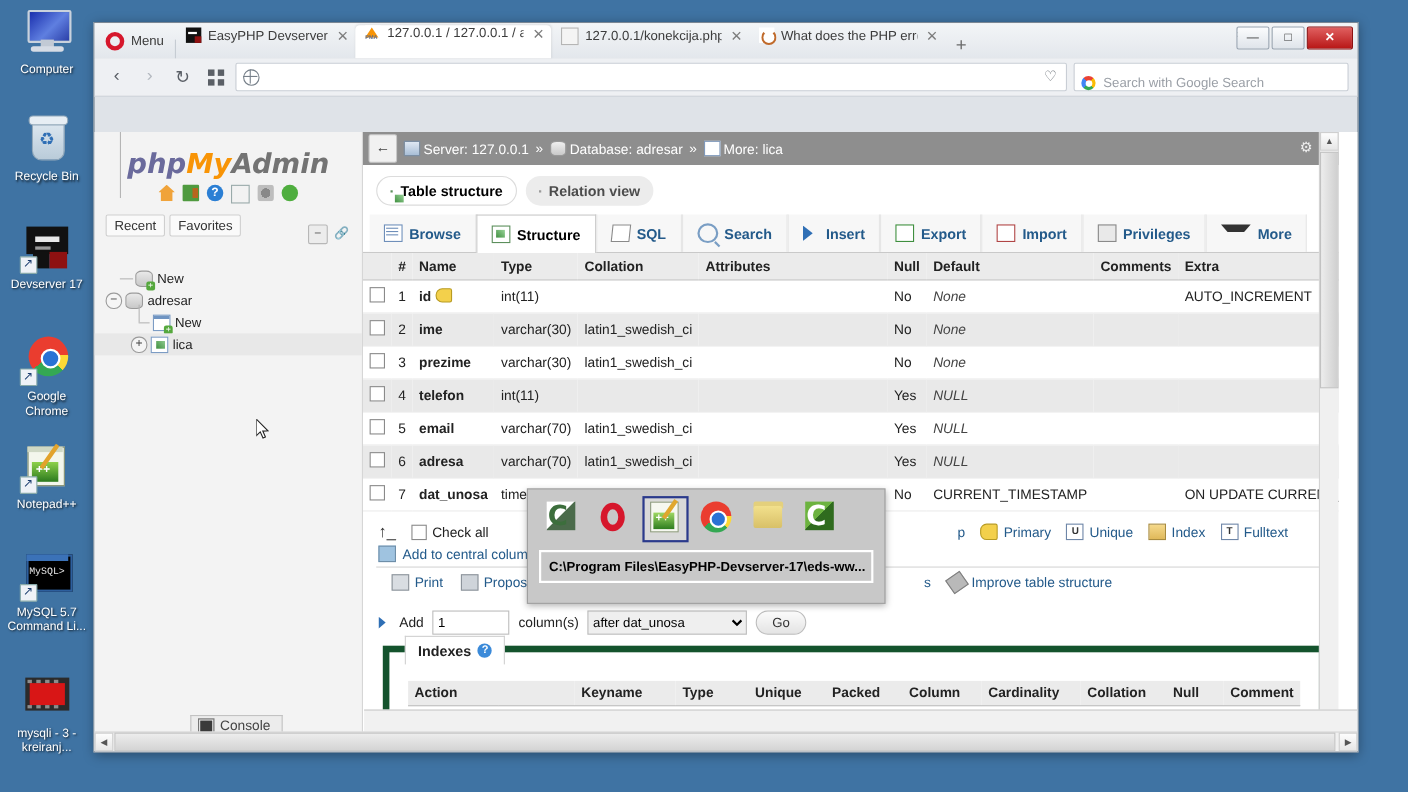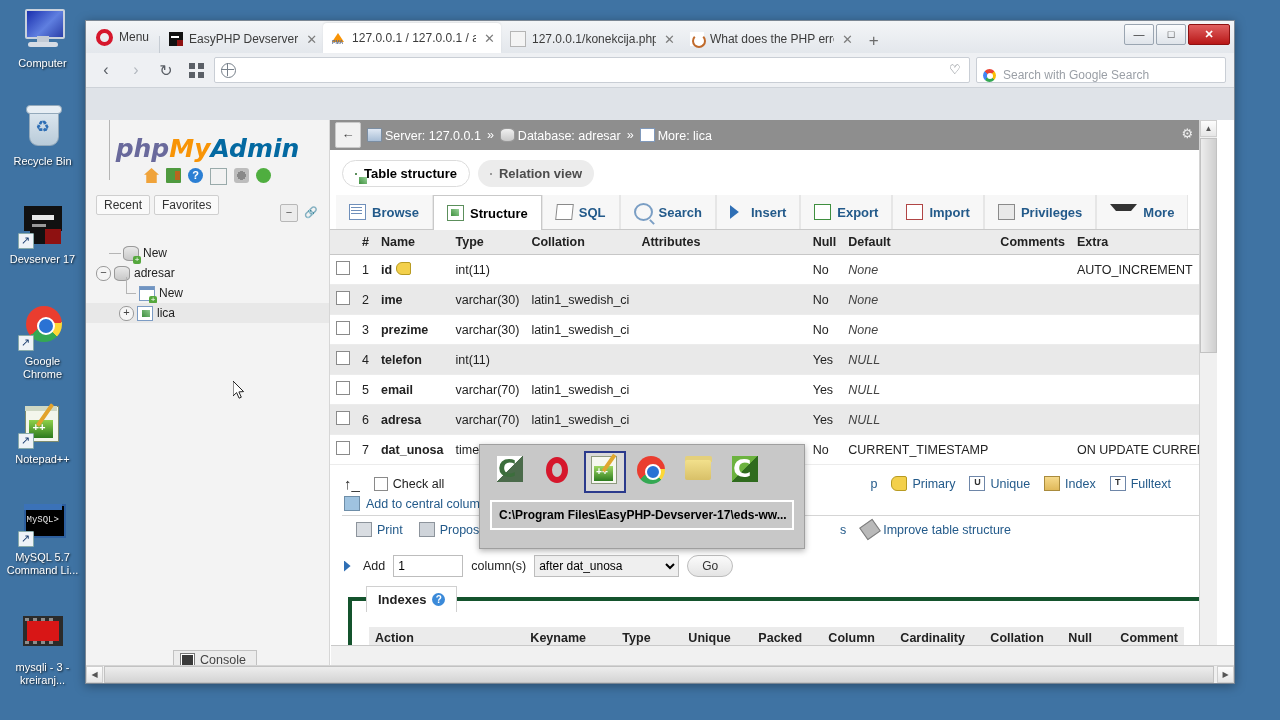--- a/index.html
+++ b/index.html
@@ -69,21 +69,21 @@
   .winbtns{position:absolute;right:4px;top:3px;display:flex;gap:2px;}
   .winbtn{width:28px;height:19px;border:1px solid #9aa5b1;background:linear-gradient(180deg,#fbfcfd,#dfe4ea);
     font-size:11px;color:#333;text-align:center;line-height:18px;border-radius:2px;}
   .winbtn.close{width:40px;background:linear-gradient(180deg,#e06060,#b81717);border-color:#8d1111;color:#fff;font-weight:bold;}
   #tabstrip{position:absolute;left:0;top:0;height:32px;display:flex;align-items:flex-end;padding-left:6px;}
   .opera-menu{display:flex;align-items:center;gap:6px;height:32px;padding:0 10px 0 4px;}
   .o-logo{width:17px;height:17px;border-radius:50%;border:4px solid #d6172c;box-sizing:border-box;}
   .o-menu-label{font-size:12px;color:#3a3a3a;}
   .vsep{width:1px;height:17px;background:#c6ccd3;}
   .tab{
-    height:28px;display:flex;align-items:center;gap:6px;padding:0 6px 0 9px;
+    height:28px;display:flex;align-items:flex-start;gap:6px;padding:0 6px 0 9px;
     font-size:12px;color:#3c3c3c;max-width:172px;position:relative;
   }
   .tab.active{background:#fff;border-radius:4px 4px 0 0;height:30px;box-shadow:0 -1px 2px rgba(0,0,0,.08);}
   .tab .ttl{white-space:nowrap;overflow:hidden;text-overflow:clip;max-width:124px;}
   .tab .x{color:#7c7c7c;font-size:13px;margin-left:2px;}
   .favi{width:14px;height:14px;flex:0 0 14px;position:relative;}
   .fav-eds{background:#111;position:relative;}
   .fav-eds:after{content:"";position:absolute;right:0;bottom:0;width:6px;height:6px;background:#8e1111;}
   .fav-eds:before{content:"";position:absolute;left:2px;top:4px;width:8px;height:2px;background:#fff;}
   .fav-pma{background:linear-gradient(180deg,#fff,#fff);position:relative;}
@@ -115,21 +115,21 @@
     position:relative;}
   .gicon:after{content:"";position:absolute;left:3.5px;top:3.5px;width:6px;height:6px;border-radius:50%;background:#fff;}
   .searchph{font-size:12px;color:#9a9fa6;}
   
   #page{position:absolute;left:0;top:99px;width:1148px;height:563px;background:#fff;overflow:hidden;}
   #pma-side{position:absolute;left:0;top:0;width:243px;height:546px;background:#f3f3f3;
     border-right:1px solid #d6d6d6;}
   .pma-logo{text-align:center;padding-top:14px;font-size:25px;font-family:"DejaVu Sans",sans-serif;font-weight:bold;}
   .pma-logo .php{color:#6a6a9c;font-style:italic;}
   .pma-logo .my{color:#f89406;font-style:italic;}
-  .pma-logo .admin{color:#0369a1;font-style:italic;}
+  .pma-logo .admin{color:#737373;font-style:italic;}
   .pma-icons{display:flex;justify-content:center;gap:7px;margin-top:5px;}
   .pi{width:15px;height:15px;position:relative;}
   .pi-home{background:#f0a33a;clip-path:polygon(50% 0,100% 45%,85% 45%,85% 100%,15% 100%,15% 45%,0 45%);}
   .pi-exit{background:#4f9a3f;border-radius:1px;position:relative;}
   .pi-exit:after{content:"";position:absolute;left:9px;top:3px;width:5px;height:9px;background:#b8651e;}
   .pi-help{background:#2b7fd4;border-radius:50%;color:#fff;font-size:11px;line-height:15px;text-align:center;font-weight:bold;}
   .pi-doc{background:#f2f2f2;border:1px solid #9aa;}
   .pi-gear{background:radial-gradient(circle,#888 40%,transparent 41%),#bdbdbd;border-radius:3px;}
   .pi-refresh{background:#4fae3f;border-radius:50%;}
   .pma-rf{display:flex;gap:4px;margin:10px 0 0 10px;}
@@ -215,21 +215,21 @@
   .ai-index{background:linear-gradient(180deg,#f5d98b,#e0b95a);border:1px solid #a98b3d;}
   .ai-full{background:#fff;border:1px solid #6e86a8;font-size:9px;line-height:11px;text-align:center;font-weight:bold;color:#333;}
   #links-row{display:flex;align-items:center;gap:16px;padding:6px 10px 6px 14px;font-size:12.5px;color:#235a8a;
     border-top:1px solid #d5d5d5;margin:4px 10px 0 12px;}
   #addcol-row{display:flex;align-items:center;gap:8px;padding:12px 10px 6px 14px;font-size:12.5px;color:#222;}
   #addcol-row input[type=text]{width:60px;height:20px;border:1px solid #bdbdbd;font-size:12px;padding:0 4px;}
   #addcol-row select{height:22px;border:1px solid #bdbdbd;font-size:12px;width:145px;}
   .gobtn{background:linear-gradient(180deg,#fbfbfb,#e4e4e4);border:1px solid #bcbcbc;border-radius:12px;
     padding:3px 14px;font-size:12px;color:#333;}
   
-  #indexes-box{margin:14px 12px 0 18px;border:4px solid #14532d;position:relative;padding-top:18px;}
+  #indexes-box{margin:4px 12px 0 18px;border:6px solid #14532d;position:relative;padding-top:18px;}
   .idx-legend{position:absolute;left:14px;top:-15px;background:#fff;border:1px solid #d0d0d0;border-bottom:none;
     padding:5px 11px;font-size:13px;font-weight:bold;color:#222;display:flex;align-items:center;gap:6px;}
   .q-ico{width:13px;height:13px;border-radius:50%;background:#3b8ad9;color:#fff;font-size:10px;
     line-height:13px;text-align:center;font-weight:bold;}
   #idx-table{width:96%;margin:8px auto 0 auto;border-collapse:collapse;font-size:12.5px;}
   #idx-table th{background:#ebebeb;text-align:left;font-weight:bold;padding:4px 6px;border-bottom:1px solid #c7c7c7;color:#222;}
   #idx-table td{padding:4px 6px;color:#222;background:#fff;}
   #idx-table td.b{font-weight:bold;}
   .edit-link{color:#235a8a;}
   .drop-ico{width:13px;height:13px;border-radius:50%;background:#cf2b2b;display:inline-block;vertical-align:-2px;position:relative;}

